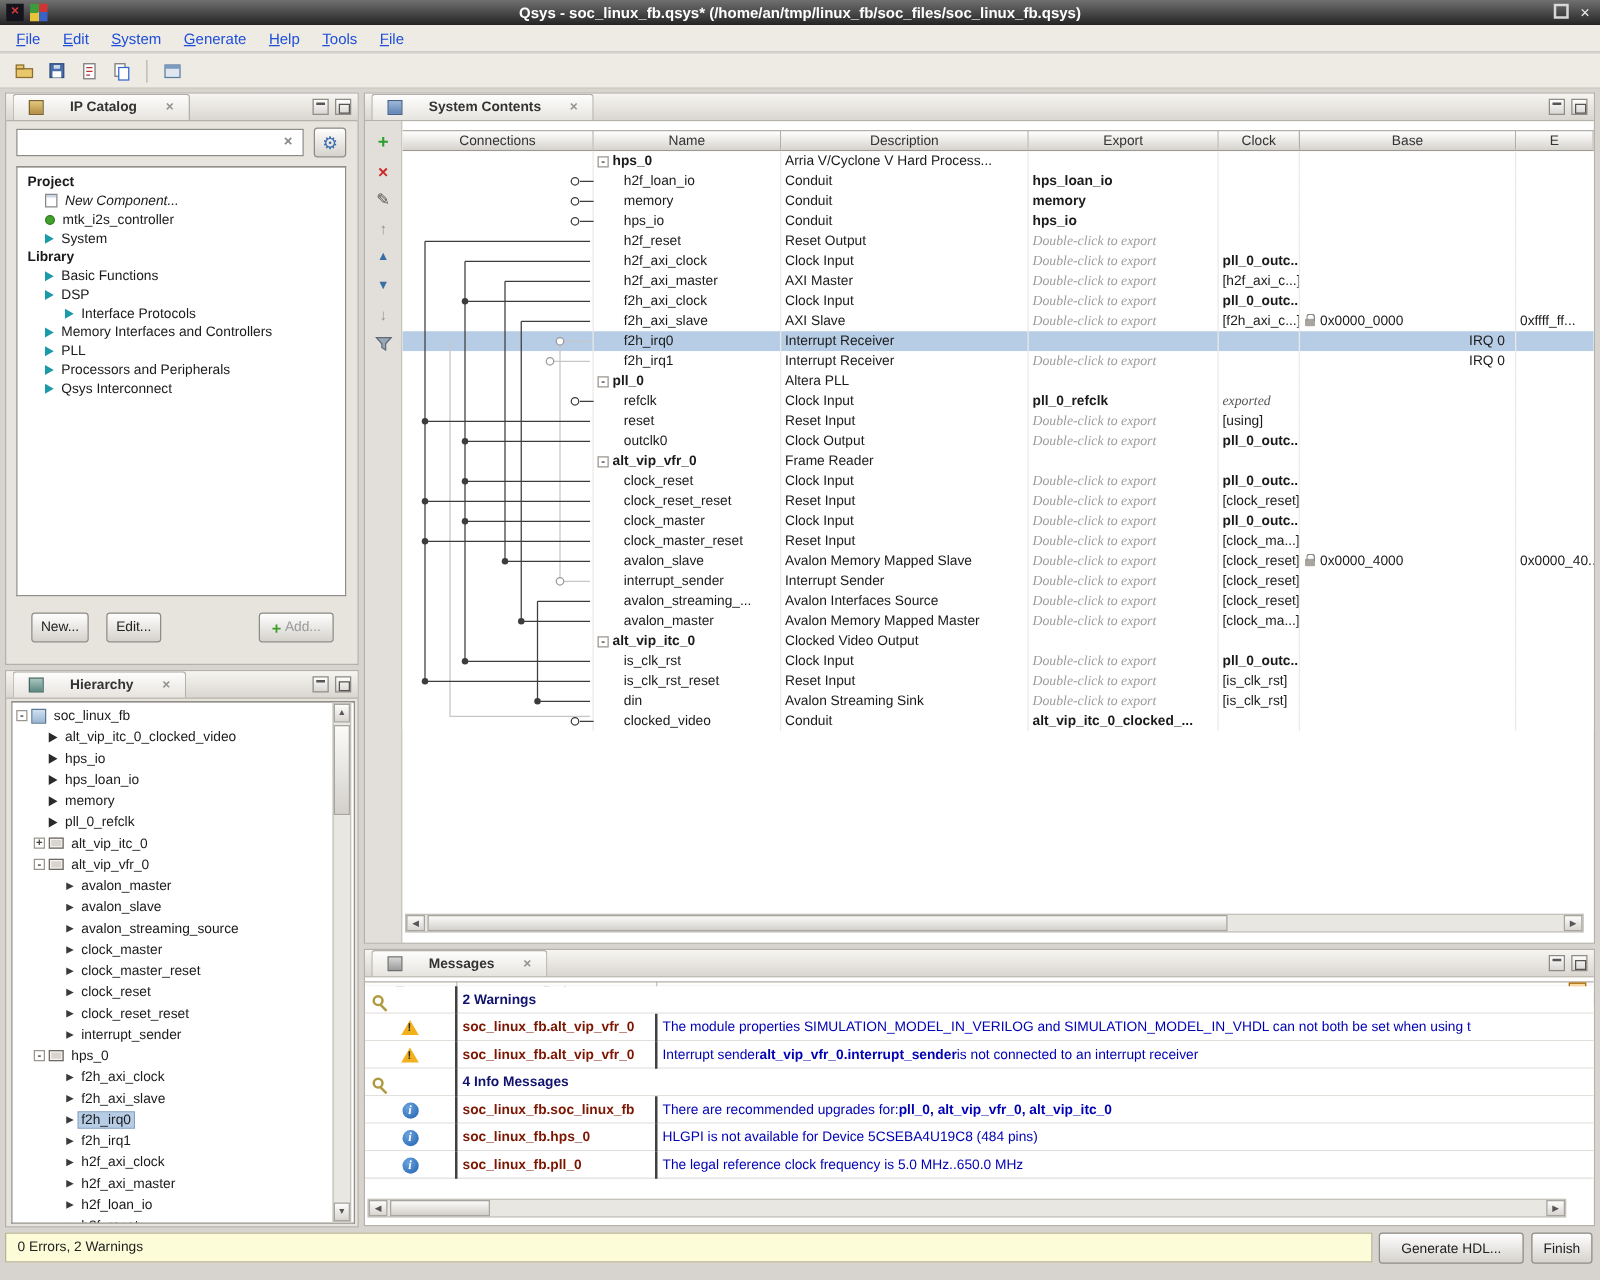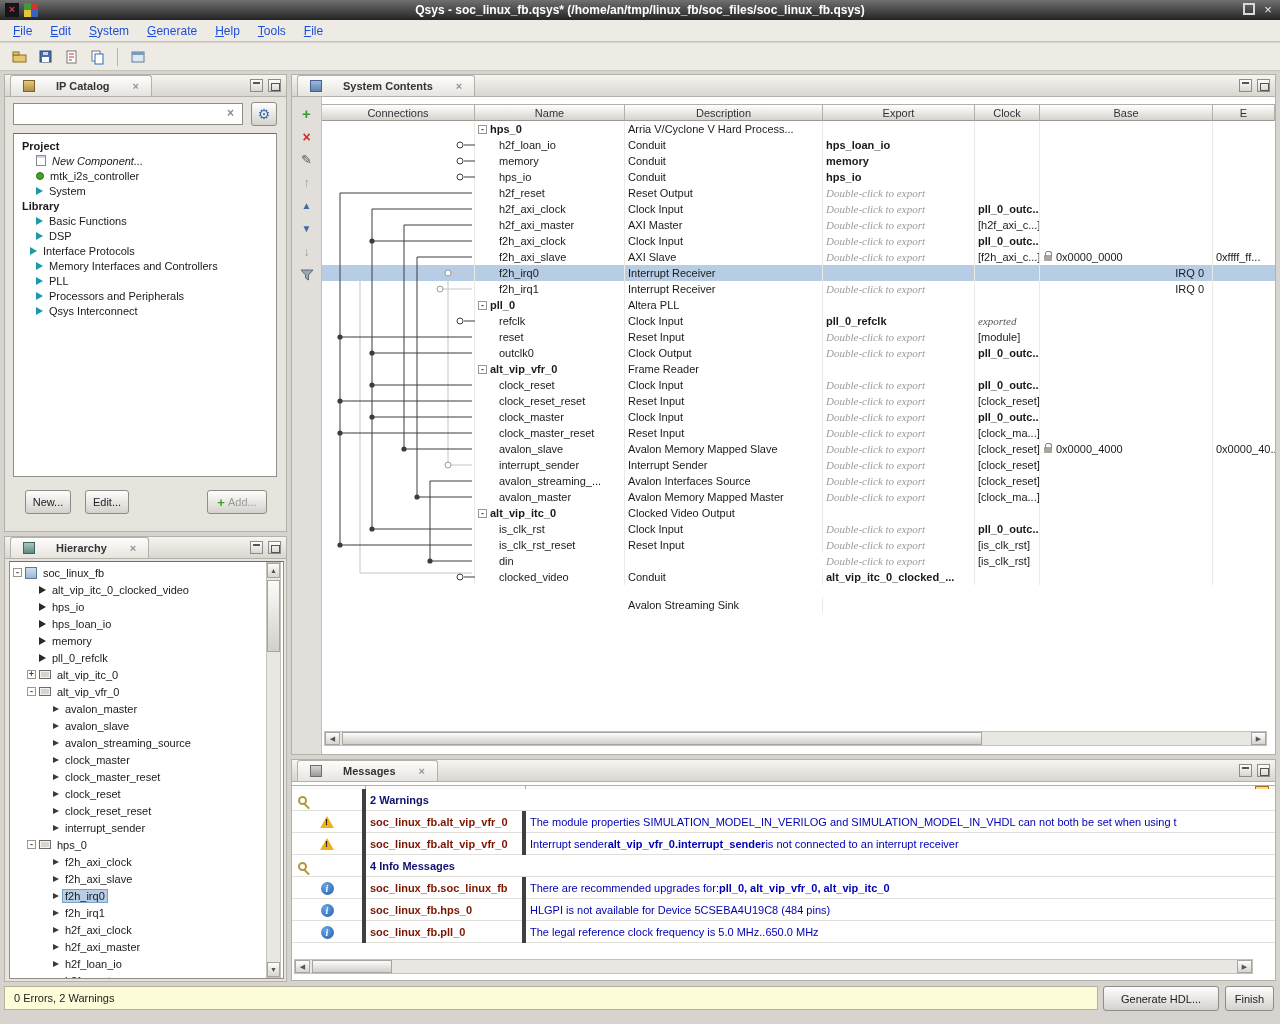--- a/index.html
+++ b/index.html
@@ -103,21 +103,21 @@
 .vscroll{position:absolute;width:15px;background:#e9e7e2;border:1px solid #c4c1bb;display:flex;flex-direction:column;align-items:center}
 .vs-btn{width:13px;height:15px;background:linear-gradient(#fdfdfd,#d8d5d0);border:1px solid #a8a5a0;font-size:7px;display:flex;align-items:center;justify-content:center;color:#555;flex:none}
 .vs-track{flex:1;position:relative;width:13px}
 .vs-thumb{position:absolute;left:0;width:13px;background:linear-gradient(#fbfbfa,#d3d0cb);border:1px solid #a8a5a0}
 
 
 #msg-area{position:absolute;left:0;top:22px;right:0;bottom:0;background:#fff;overflow:hidden}
 #msg-header{position:absolute;left:0;top:3px;right:0;height:35px;display:flex}
 #msg-rows{position:absolute;left:0;top:7px;right:0}
 .msg-row{display:flex;height:22px;border-bottom:1px solid #e2e0db;background:#fff}
-.mcell{display:flex;align-items:center;overflow:hidden;white-space:nowrap;border-right:4px solid #404040;height:22px;padding:0 4px;flex:none}
+.mcell{display:flex;align-items:center;overflow:hidden;white-space:nowrap;border-right:2px solid #404040;height:22px;padding:0 4px;flex:none}
 .mcell.mtype{width:74px}
 .mcell.mpath{width:160px;font-weight:bold;color:#7c1500}
 .mcell.mmsg{flex:1;border-right:none;color:#0000b4}
 .mcell.mmsg .b{font-weight:bold}
 .mcell.mgroup{flex:1;border-right:none;font-weight:bold;color:#10126e}
 .msg-row .mtype{justify-content:center}
 .msg-row.group .mtype{justify-content:flex-start}
 .warn-tri{width:0;height:0;border-left:7px solid transparent;border-right:7px solid transparent;border-bottom:12px solid #f2b11c;position:relative}
 .warn-tri::after{content:"!";position:absolute;left:-2px;top:1px;font-size:9px;font-weight:bold;color:#222}
 .info-dot{width:13px;height:13px;border-radius:50%;background:radial-gradient(circle at 35% 30%,#6aa4e0,#1f5fae);color:#fff;font-family:"Liberation Serif",serif;font-style:italic;font-weight:bold;font-size:10px;line-height:13px;text-align:center}
@@ -224,21 +224,21 @@
         <span class="tlabel b">Library</span>
       </div>
       <div class="tree-row" style="padding-left: 22px;">
         <span class="ticon category"></span>
         <span class="tlabel">Basic Functions</span>
       </div>
       <div class="tree-row" style="padding-left: 22px;">
         <span class="ticon category"></span>
         <span class="tlabel">DSP</span>
       </div>
-      <div class="tree-row" style="padding-left: 16px;">
+      <div class="tree-row" style="padding-left: 38px;">
         <span class="ticon category"></span>
         <span class="tlabel">Interface Protocols</span>
       </div>
       <div class="tree-row" style="padding-left: 22px;">
         <span class="ticon category"></span>
         <span class="tlabel">Memory Interfaces and Controllers</span>
       </div>
       <div class="tree-row" style="padding-left: 22px;">
         <span class="ticon category"></span>
         <span class="tlabel">PLL</span>
@@ -644,21 +644,21 @@
         <div class="sc-row">
           <div class="cell conn" style="width: 153px;"></div>
           <div class="cell name" style="width: 150px; padding-left: 24px;">
             <span class="nm">reset</span>
           </div>
           <div class="cell desc" style="width: 198px;">Reset Input</div>
           <div class="cell export" style="width: 152px;">
             <span class="exp-ph">Double-click to export</span>
           </div>
           <div class="cell clock" style="width: 65px;">
-            <span class="ck-plain">[module]</span>
+            <span class="ck-plain">[using]</span>
           </div>
           <div class="cell base" style="width: 173px;"></div>
           <div class="cell end" style="flex: 1 1 0%;"></div>
         </div>
         <div class="sc-row">
           <div class="cell conn" style="width: 153px;"></div>
           <div class="cell name" style="width: 150px; padding-left: 24px;">
             <span class="nm">outclk0</span>
           </div>
           <div class="cell desc" style="width: 198px;">Clock Output</div>
@@ -846,21 +846,21 @@
             <span class="ck-plain">[is_clk_rst]</span>
           </div>
           <div class="cell base" style="width: 173px;"></div>
           <div class="cell end" style="flex: 1 1 0%;"></div>
         </div>
         <div class="sc-row">
           <div class="cell conn" style="width: 153px;"></div>
           <div class="cell name" style="width: 150px; padding-left: 24px;">
             <span class="nm">din</span>
           </div>
-          <div class="cell desc" style="width: 198px; margin-top: 44px;">Avalon Streaming Sink</div>
+          <div class="cell desc" style="width: 198px;">Avalon Streaming Sink</div>
           <div class="cell export" style="width: 152px;">
             <span class="exp-ph">Double-click to export</span>
           </div>
           <div class="cell clock" style="width: 65px;">
             <span class="ck-plain">[is_clk_rst]</span>
           </div>
           <div class="cell base" style="width: 173px;"></div>
           <div class="cell end" style="flex: 1 1 0%;"></div>
         </div>
         <div class="sc-row">

